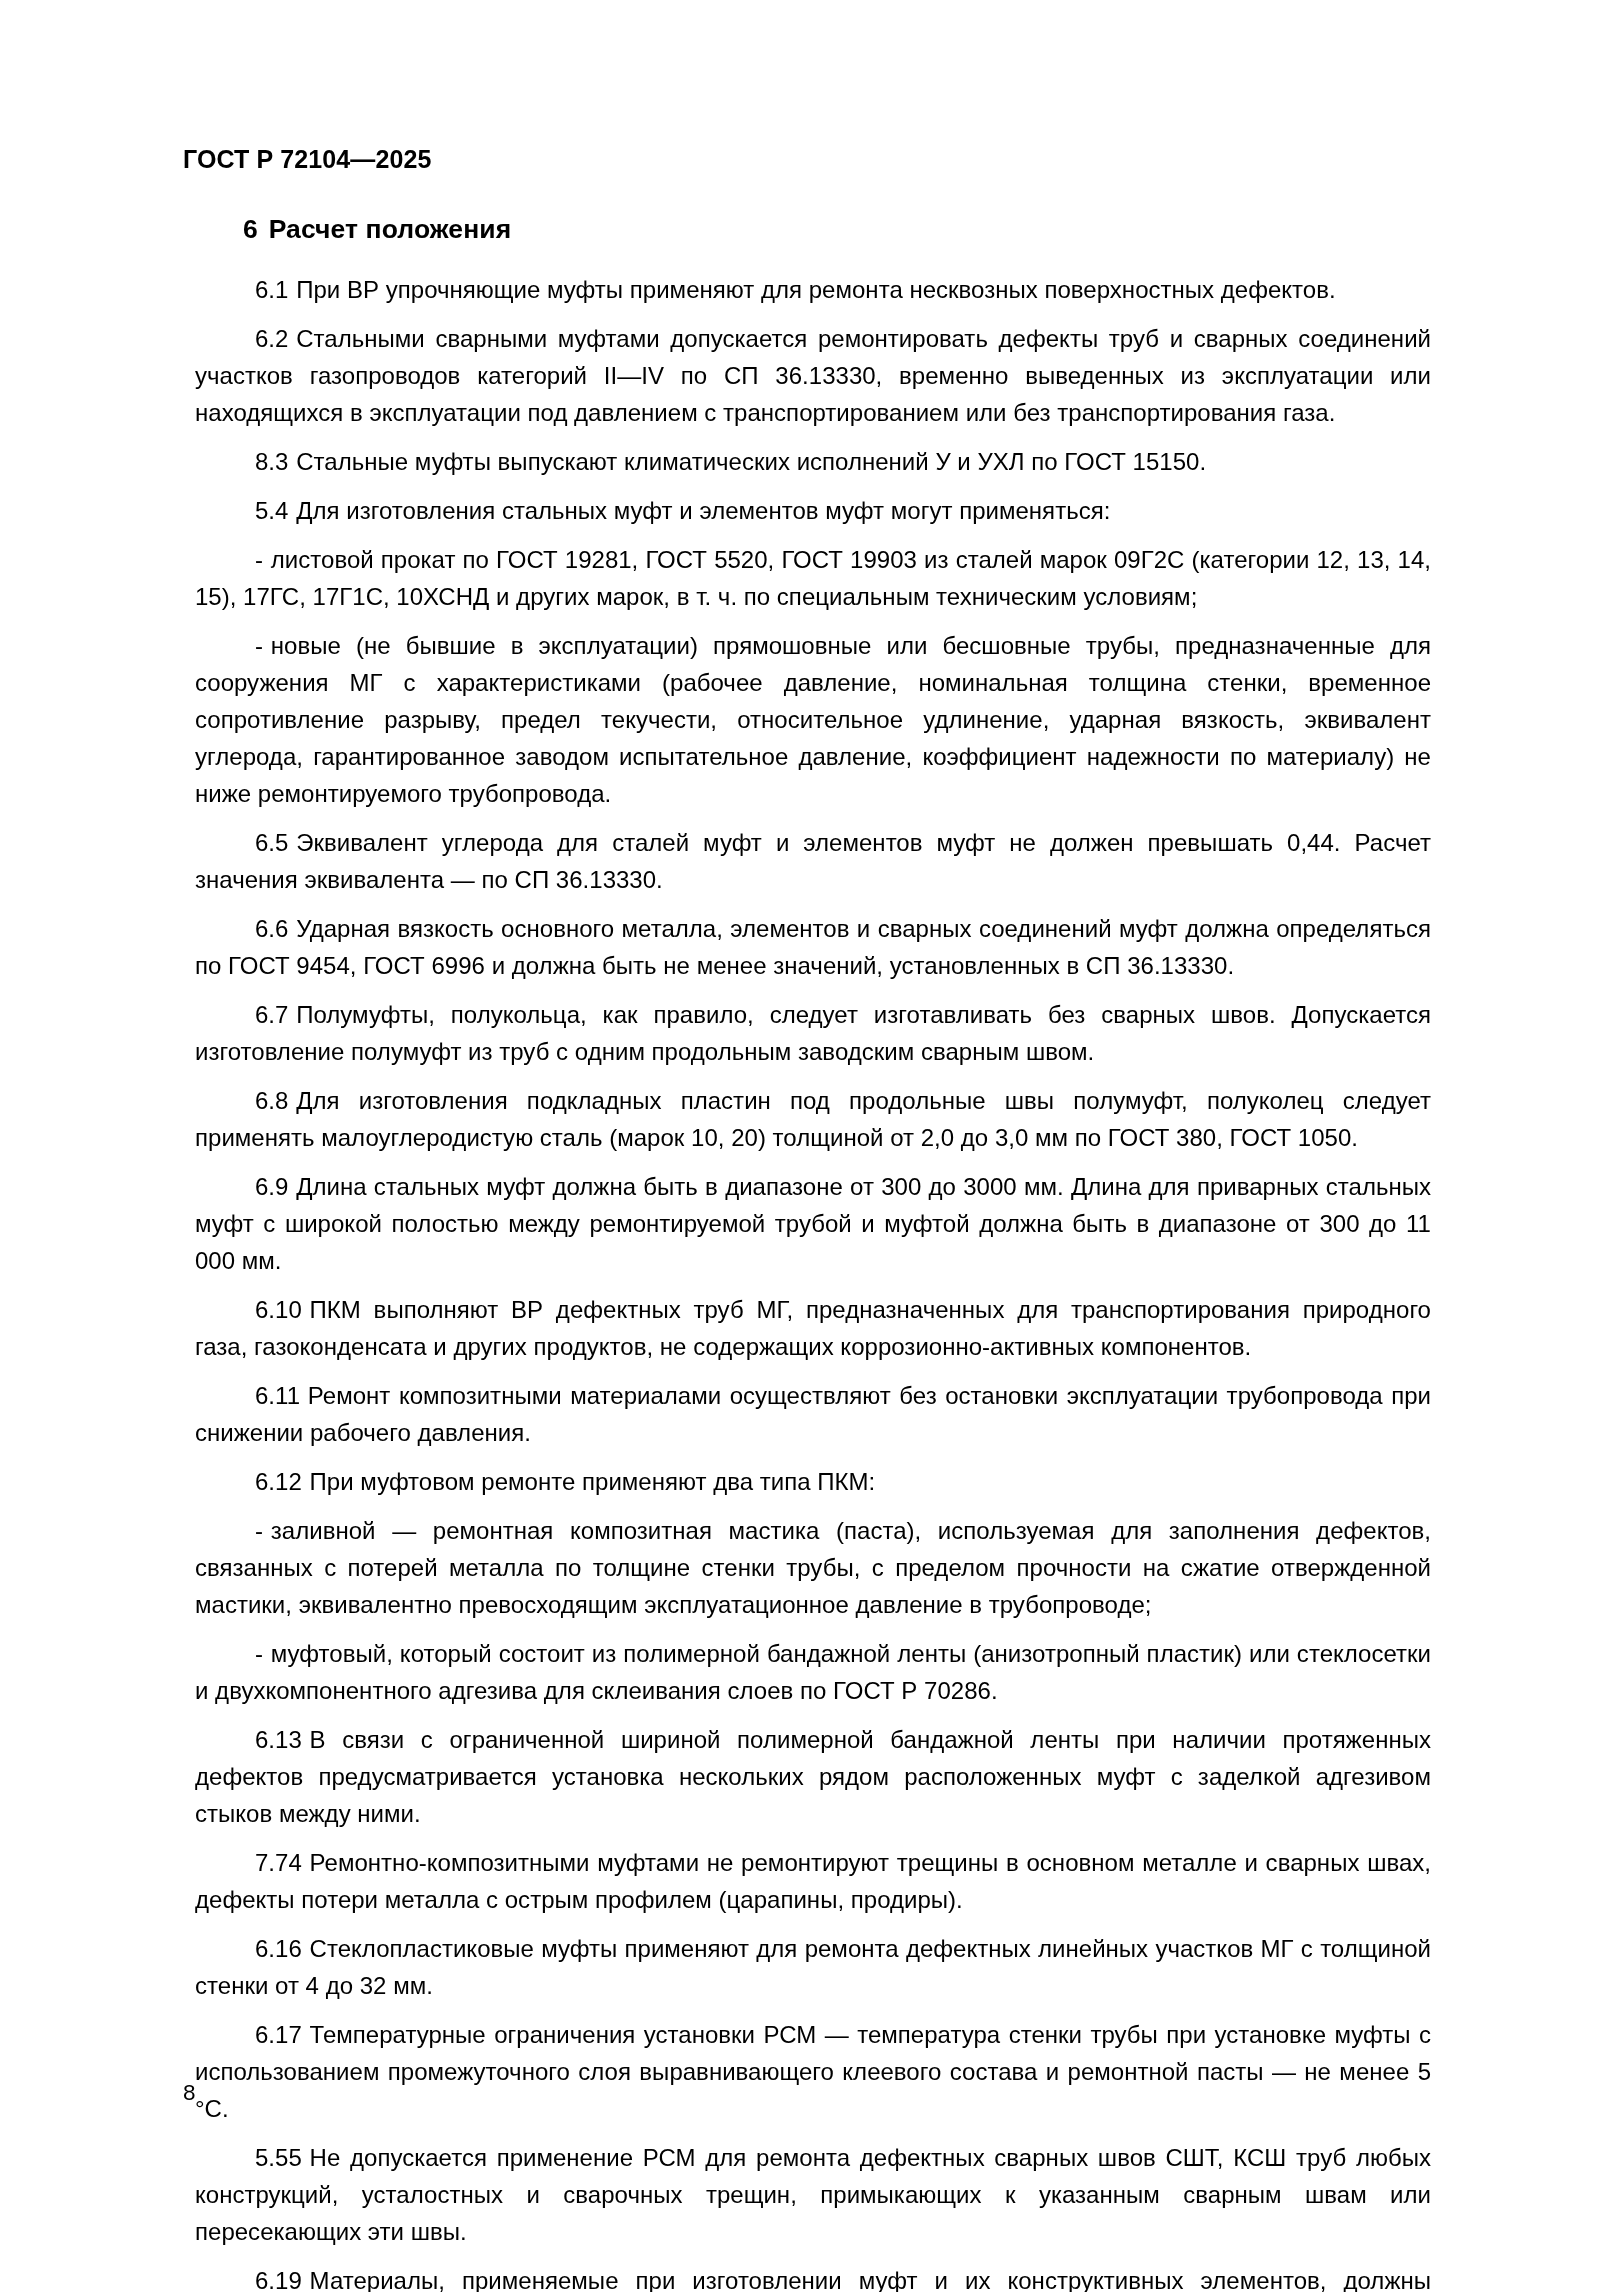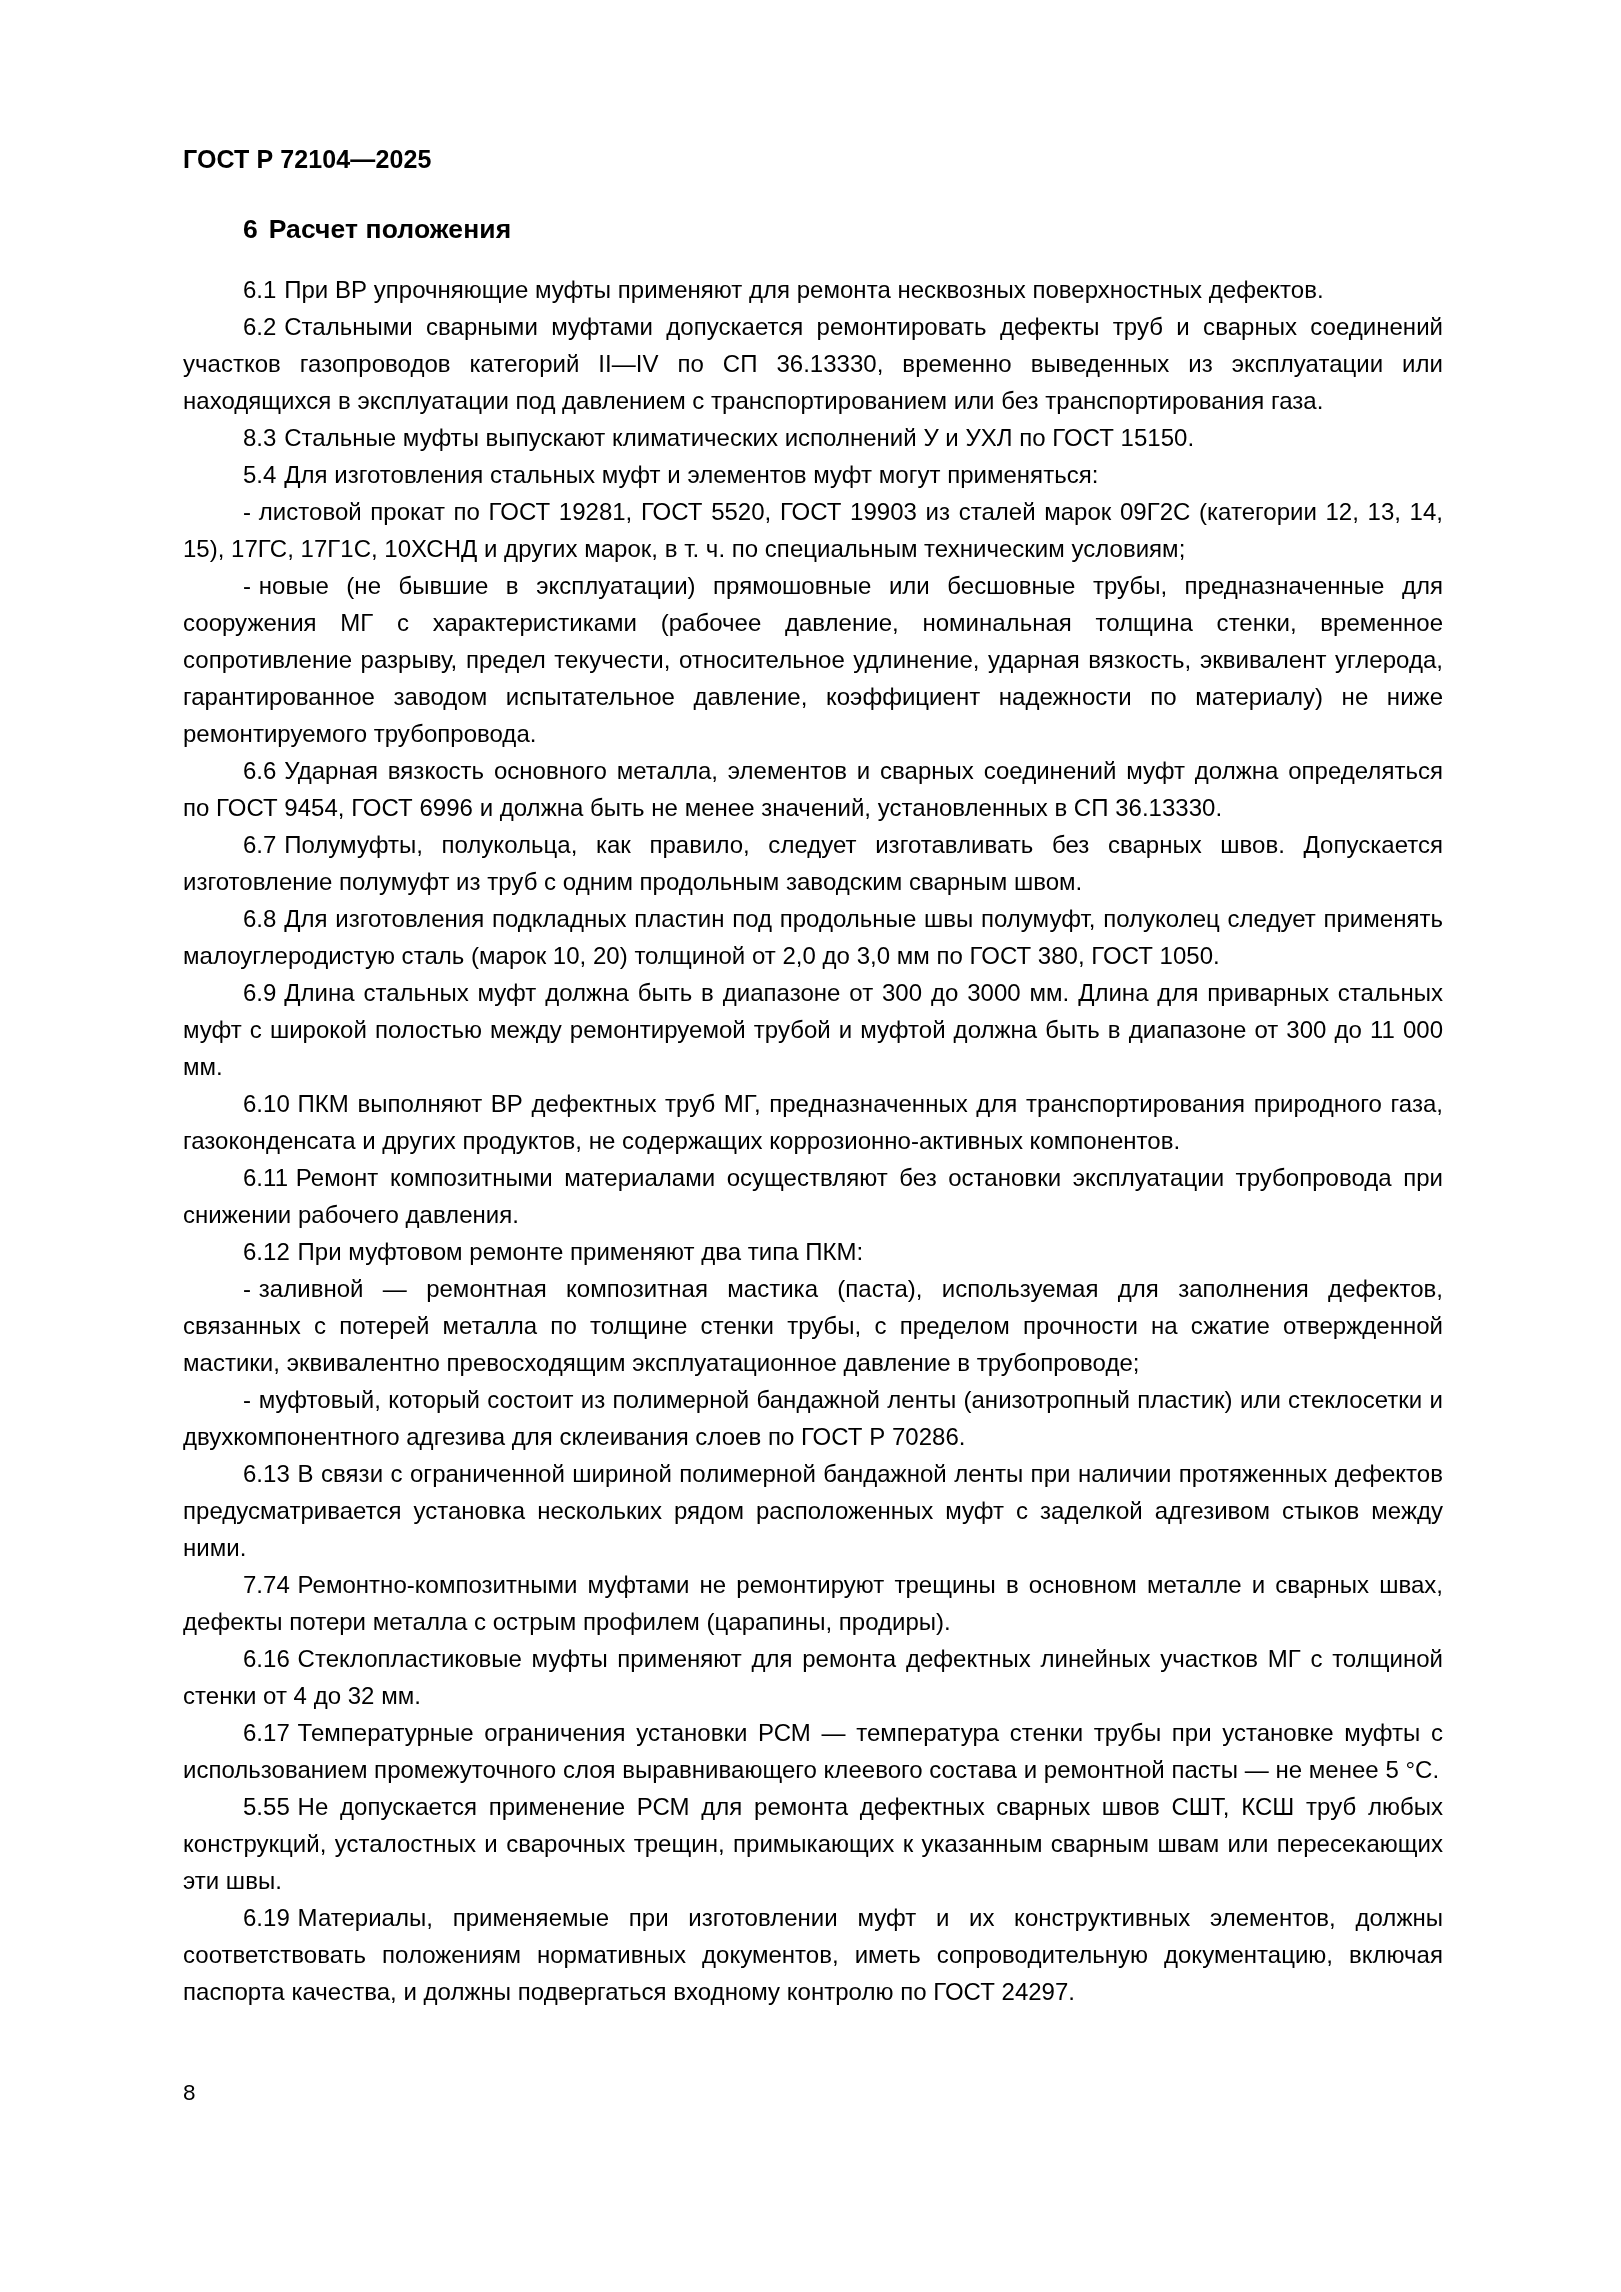--- a/index.html
+++ b/index.html
@@ -45,21 +45,21 @@
     margin: 0 0 25.5px 0;
     padding-left: 60px;
     letter-spacing: 0.1px;
   }
   .section-title .num {
     margin-right: 10.8px;
   }
   .para {
     font-size: 24px;
     line-height: 37px;
-    margin: 0;
+    margin: 12px;
     text-align: justify;
     text-justify: inter-word;
     -webkit-hyphens: none;
     hyphens: none;
     letter-spacing: 0.02px;
   }
   .para.indent {
     text-indent: 60px;
   }
   .para.dash {
@@ -89,20 +89,21 @@
       <span class="num">6</span><span>Расчет положения</span>
     </h1>
 
     <div id="clause-list">
         <p class="para indent"><span class="label">6.1</span><span>При ВР упрочняющие муфты применяют для ремонта несквозных поверхностных дефектов.</span></p>
         <p class="para indent"><span class="label">6.2</span><span>Стальными сварными муфтами допускается ремонтировать дефекты труб и сварных соединений участков газопроводов категорий II—IV по СП 36.13330, временно выведенных из эксплуатации или находящихся в эксплуатации под давлением с транспортированием или без транспортирования газа.</span></p>
         <p class="para indent"><span class="label">8.3</span><span>Стальные муфты выпускают климатических исполнений У и УХЛ по ГОСТ 15150.</span></p>
         <p class="para indent"><span class="label">5.4</span><span>Для изготовления стальных муфт и элементов муфт могут применяться:</span></p>
         <p class="para dash"><span class="label">-</span><span>листовой прокат по ГОСТ 19281, ГОСТ 5520, ГОСТ 19903 из сталей марок 09Г2С (категории 12, 13, 14, 15), 17ГС, 17Г1С, 10ХСНД и других марок, в т. ч. по специальным техническим условиям;</span></p>
         <p class="para dash"><span class="label">-</span><span>новые (не бывшие в эксплуатации) прямошовные или бесшовные трубы, предназначенные для сооружения МГ с характеристиками (рабочее давление, номинальная толщина стенки, временное сопротивление разрыву, предел текучести, относительное удлинение, ударная вязкость, эквивалент углерода, гарантированное заводом испытательное давление, коэффициент надежности по материалу) не ниже ремонтируемого трубопровода.</span></p>
+        <p class="para indent"><span class="label">6.5</span><span>Эквивалент углерода для сталей муфт и элементов муфт не должен превышать 0,44. Расчет значения эквивалента — по СП 36.13330.</span></p>
         <p class="para indent"><span class="label">6.6</span><span>Ударная вязкость основного металла, элементов и сварных соединений муфт должна определяться по ГОСТ 9454, ГОСТ 6996 и должна быть не менее значений, установленных в СП 36.13330.</span></p>
         <p class="para indent"><span class="label">6.7</span><span>Полумуфты, полукольца, как правило, следует изготавливать без сварных швов. Допускается изготовление полумуфт из труб с одним продольным заводским сварным швом.</span></p>
         <p class="para indent"><span class="label">6.8</span><span>Для изготовления подкладных пластин под продольные швы полумуфт, полуколец следует применять малоуглеродистую сталь (марок 10, 20) толщиной от 2,0 до 3,0 мм по ГОСТ 380, ГОСТ 1050.</span></p>
         <p class="para indent"><span class="label">6.9</span><span>Длина стальных муфт должна быть в диапазоне от 300 до 3000 мм. Длина для приварных стальных муфт с широкой полостью между ремонтируемой трубой и муфтой должна быть в диапазоне от 300 до 11 000 мм.</span></p>
         <p class="para indent"><span class="label">6.10</span><span>ПКМ выполняют ВР дефектных труб МГ, предназначенных для транспортирования природного газа, газоконденсата и других продуктов, не содержащих коррозионно-активных компонентов.</span></p>
         <p class="para indent"><span class="label">6.11</span><span>Ремонт композитными материалами осуществляют без остановки эксплуатации трубопровода при снижении рабочего давления.</span></p>
         <p class="para indent"><span class="label">6.12</span><span>При муфтовом ремонте применяют два типа ПКМ:</span></p>
         <p class="para dash"><span class="label">-</span><span>заливной — ремонтная композитная мастика (паста), используемая для заполнения дефектов, связанных с потерей металла по толщине стенки трубы, с пределом прочности на сжатие отвержденной мастики, эквивалентно превосходящим эксплуатационное давление в трубопроводе;</span></p>
         <p class="para dash"><span class="label">-</span><span>муфтовый, который состоит из полимерной бандажной ленты (анизотропный пластик) или стеклосетки и двухкомпонентного адгезива для склеивания слоев по ГОСТ Р 70286.</span></p>
         <p class="para indent"><span class="label">6.13</span><span>В связи с ограниченной шириной полимерной бандажной ленты при наличии протяженных дефектов предусматривается установка нескольких рядом расположенных муфт с заделкой адгезивом стыков между ними.</span></p>

